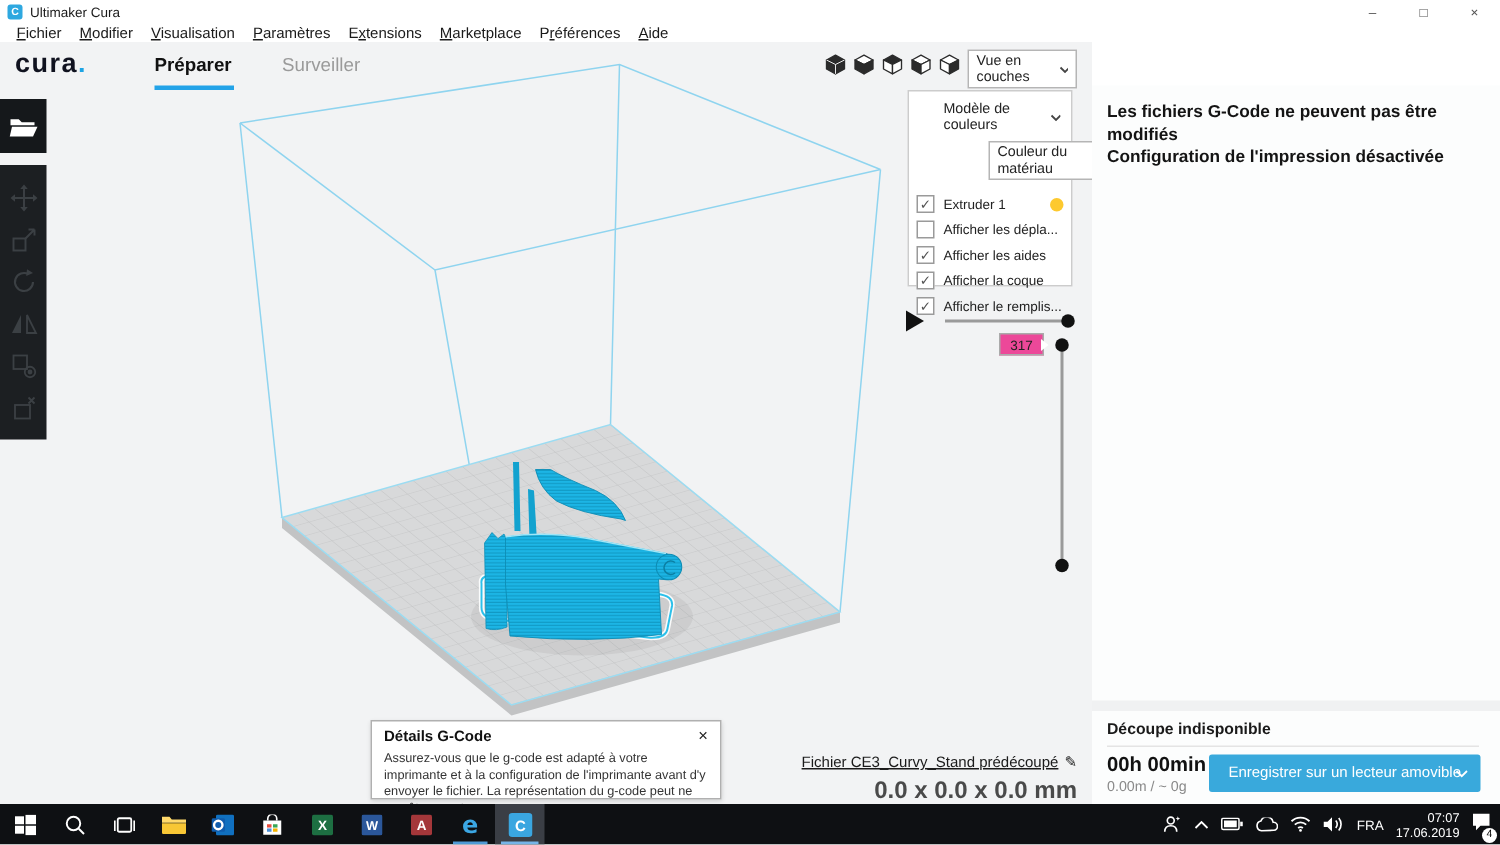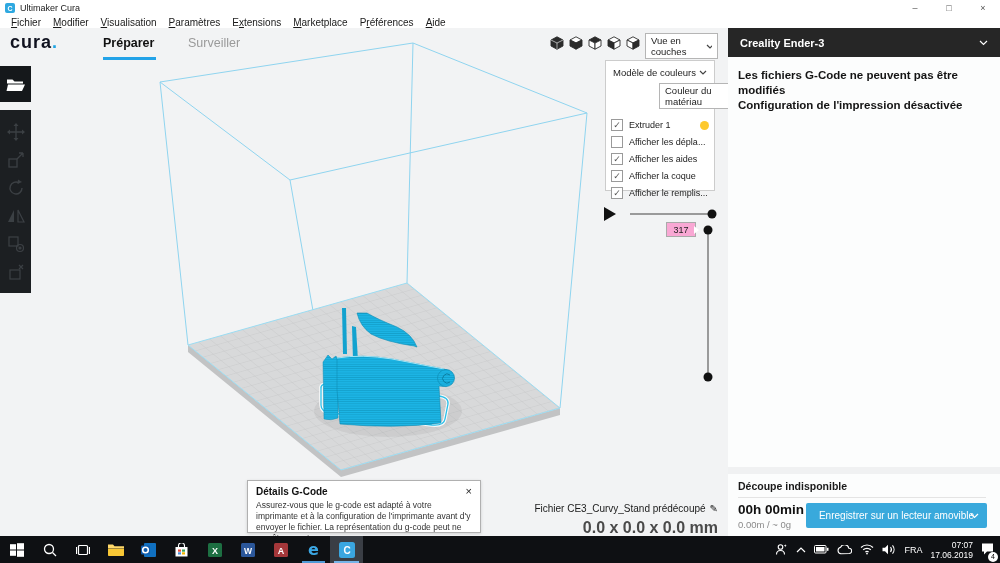--- a/index.html
+++ b/index.html
@@ -30,39 +30,39 @@
   .tab-underline { position:absolute; left:103px; top:29px; width:53px; height:3px; background:#23a3e8; }
 
   .view-presets { position:absolute; left:550px; top:8px; display:flex; gap:5px; }
   .view-presets .vp { width:14px; height:14px; }
 
   .dd { background:#fff; border:1px solid #b5b5b5; display:flex; align-items:center; font-size:9.5px; color:#222; padding:12px 5px; }
   .dd .chev { margin-left:auto; }
   .viewmode-dd { position:absolute; left:645px; top:5px; width:73px; height:19px; }
 
   .color-panel { position:absolute; left:605px; top:32px; width:110px; height:131px; background:#fff; border:1px solid #ccc; padding:6px 5px 0 5px; }
-  .scheme-row { display:flex; align-items:center; font-size:9.5px; color:#222; padding:0 2px 5px 2px; }
+  .scheme-row { display:flex; align-items:center; font-size:9.5px; color:#222; padding:0 2px 5px 2px;margin-left:16px; }
   .scheme-row .chev { margin-left:auto; }
   .scheme-dd { width:98px; height:17px; margin-bottom:8px;margin-left:48px; }
   .cb-row { display:flex; align-items:center; height:16px; margin-bottom:1px; }
   .cb { width:12px; height:12px; border:1px solid #9a9a9a; background:#fff; font-size:9px; color:#555; display:flex; align-items:center; justify-content:center; margin-right:6px; flex:none; }
   .cb-label { font-size:9px; color:#222; white-space:nowrap; }
   .swatch { width:9px; height:9px; border-radius:50%; background:#fdc92e; margin-left:auto; }
 
-  .layer-box { position:absolute; left:666px; top:194px; width:30px; height:15px; background:#f9a8d4; border:1px solid #aaa; font-size:9px; color:#222; display:flex; align-items:center; justify-content:center; }
+  .layer-box { position:absolute; left:666px; top:194px; width:30px; height:15px; background:#ec4899; border:1px solid #aaa; font-size:9px; color:#222; display:flex; align-items:center; justify-content:center; }
   .layer-box:after { content:""; position:absolute; right:-8px; top:3px; border:4px solid transparent; border-left:5px solid #fff; }
 
   .gcode-dialog { position:absolute; left:247px; top:452px; width:234px; height:53px; background:#fff; border:1px solid #b0b0b0; box-shadow:0 1px 3px rgba(0,0,0,.15); padding:5px 8px 0 8px; }
   .gd-head { display:flex; }
   .gd-title { font-size:10px; font-weight:bold; color:#111; }
   .gd-close { margin-left:auto; font-size:11px; color:#222; line-height:10px; }
   .gd-body { font-size:8.5px; color:#333; line-height:1.3; margin-top:3px; }
 
   .file-info { position:absolute; left:520px; top:470px; width:198px; text-align:right; }
-  .fi-name { font-size:10px; color:#1a1a1a; }
+  .fi-name { font-size:10px; color:#1a1a1a;text-decoration:underline; }
   .fi-pencil { font-size:10px; color:#1a1a1a; margin-left:4px; }
   .fi-dims { font-size:16px; font-weight:bold; color:#4a4a4a; margin-top:3px; }
 
   .open-btn { position:absolute; left:0; top:38px; width:31px; height:36px; background:#15181b; display:flex; align-items:center; justify-content:center; }
   .toolbar { position:absolute; left:0; top:82px; width:31px; height:183px; background:#1c1f22; display:flex; flex-direction:column; align-items:center; padding-top:12px; gap:8px; }
   .tool { width:20px; height:20px; opacity:.55; }
 
   
   .machine-header { position:absolute; left:728px; top:28px; width:272px; height:29px; background:#262626; color:#fff; display:flex; align-items:center; padding:0 12px; }
   .machine-name { font-size:11px; font-weight:bold; }
@@ -311,26 +311,20 @@
         </svg>
       <svg class="tool" viewBox="0 0 20 20">
           <g stroke="#565b60" stroke-width="1.2" fill="none">
             <rect x="4" y="8" width="10" height="9"></rect>
             <path d="M13,3 l4,4 M17,3 l-4,4"></path>
           </g>
         </svg>
     </div>
   </div>
 
-  <div class="machine-header">
-    <span class="machine-name">Creality Ender-3</span>
-    <svg class="chev" width="9" height="6">
-        <polyline points="1,1 4.5,4.5 8,1" fill="none" stroke="#fff" stroke-width="1.2"></polyline>
-      </svg>
-  </div>
 
   <div class="right-panel">
     <div class="status-msg">
       <div>Les fichiers G-Code ne peuvent pas être modifiés</div>
       <div>Configuration de l'impression désactivée</div>
     </div>
     <div class="sep-band"></div>
     <div class="out-status">Découpe indisponible</div>
     <div class="out-divider"></div>
     <div class="out-time">00h 00min</div>

